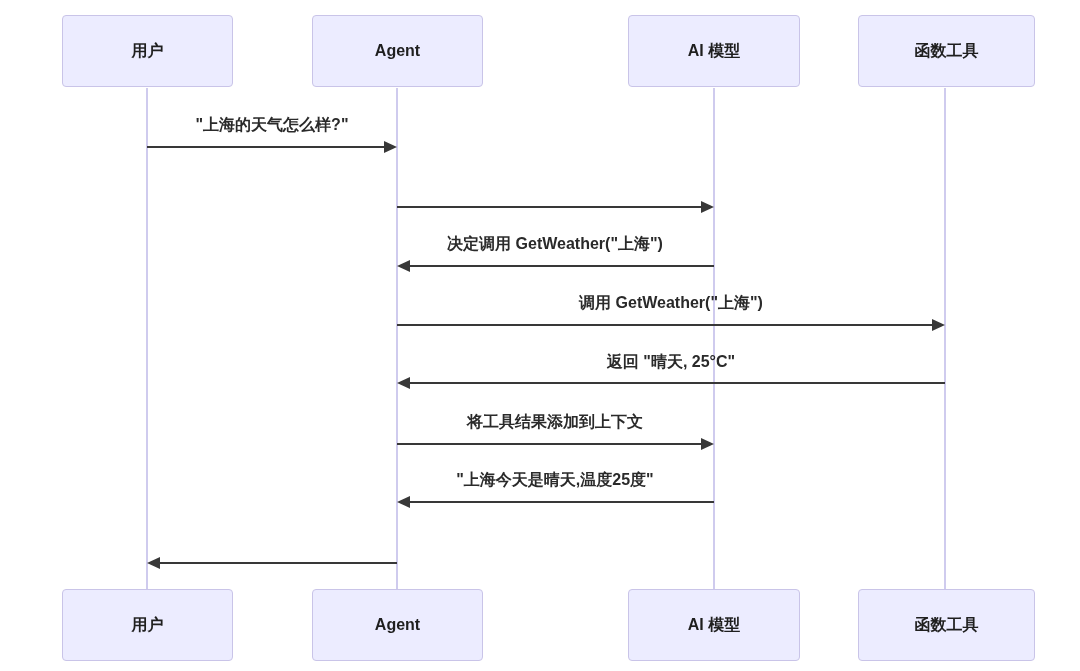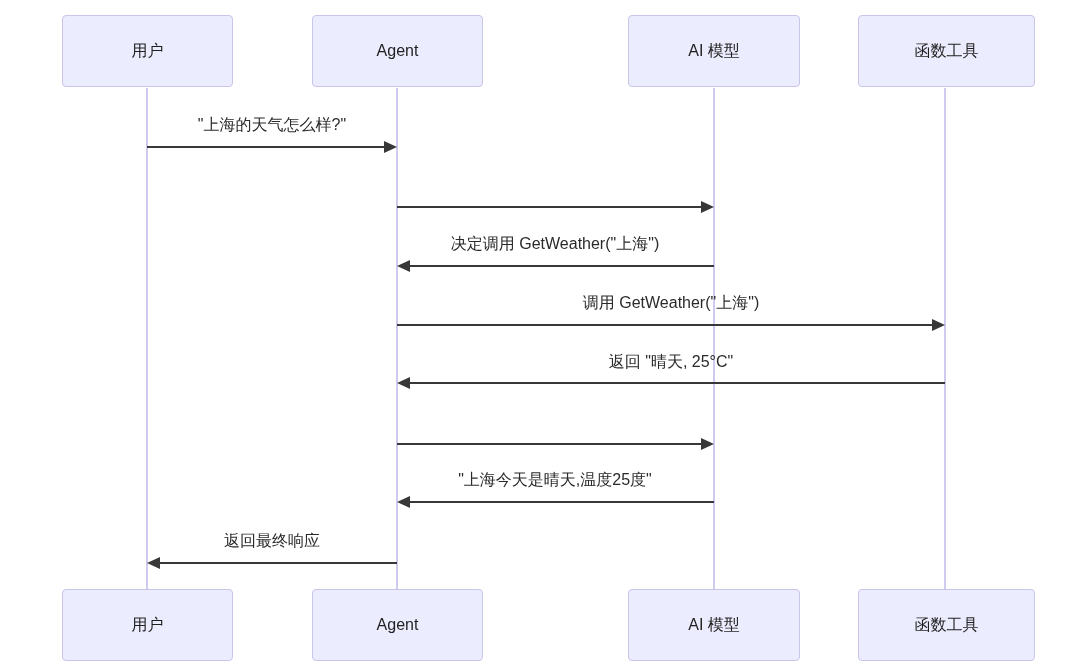--- a/index.html
+++ b/index.html
@@ -4,20 +4,21 @@
 <style>
   * { margin: 0; padding: 0; box-sizing: border-box; }
   html, body { width: 1080px; height: 671px; background: #ffffff; overflow: hidden; }
   body { font-family: "Liberation Sans", "DejaVu Sans", sans-serif; }
 
   .canvas {
     position: relative;
     width: 1080px;
     height: 597px;
     background: #ffffff;
+    font-weight: bold;
   }
 
   .lifeline {
     position: absolute;
     width: 2px;
     top: 88px;
     height: 501px;
     background: #cfcbee;
   }
 
@@ -92,24 +93,24 @@
   <div class="arrowhead left" style="left:397px; top:260px;"></div>
 
   <div class="msg-label" style="left:501px; top:292px;">调用 GetWeather("上海")</div>
   <div class="msg-line" style="left:397px; top:324px; width:535px;"></div>
   <div class="arrowhead right" style="left:932px; top:319px;"></div>
 
   <div class="msg-label" style="left:501px; top:351px;">返回 "晴天, 25°C"</div>
   <div class="msg-line" style="left:410px; top:382px; width:535px;"></div>
   <div class="arrowhead left" style="left:397px; top:377px;"></div>
 
+  <div class="msg-label" style="left:385px; top:411px;">将工具结果添加到上下文</div>
   <div class="msg-line" style="left:397px; top:443px; width:304px;"></div>
   <div class="arrowhead right" style="left:701px; top:438px;"></div>
 
   <div class="msg-label" style="left:385px; top:469px;">"上海今天是晴天,温度25度"</div>
   <div class="msg-line" style="left:410px; top:501px; width:304px;"></div>
   <div class="arrowhead left" style="left:397px; top:496px;"></div>
 
-  <div class="msg-label" style="left:102px; top:530px;">返回最终响应</div>
   <div class="msg-line" style="left:160px; top:562px; width:237px;"></div>
   <div class="arrowhead left" style="left:147px; top:557px;"></div>
 
 </div>
 
 </body></html>

